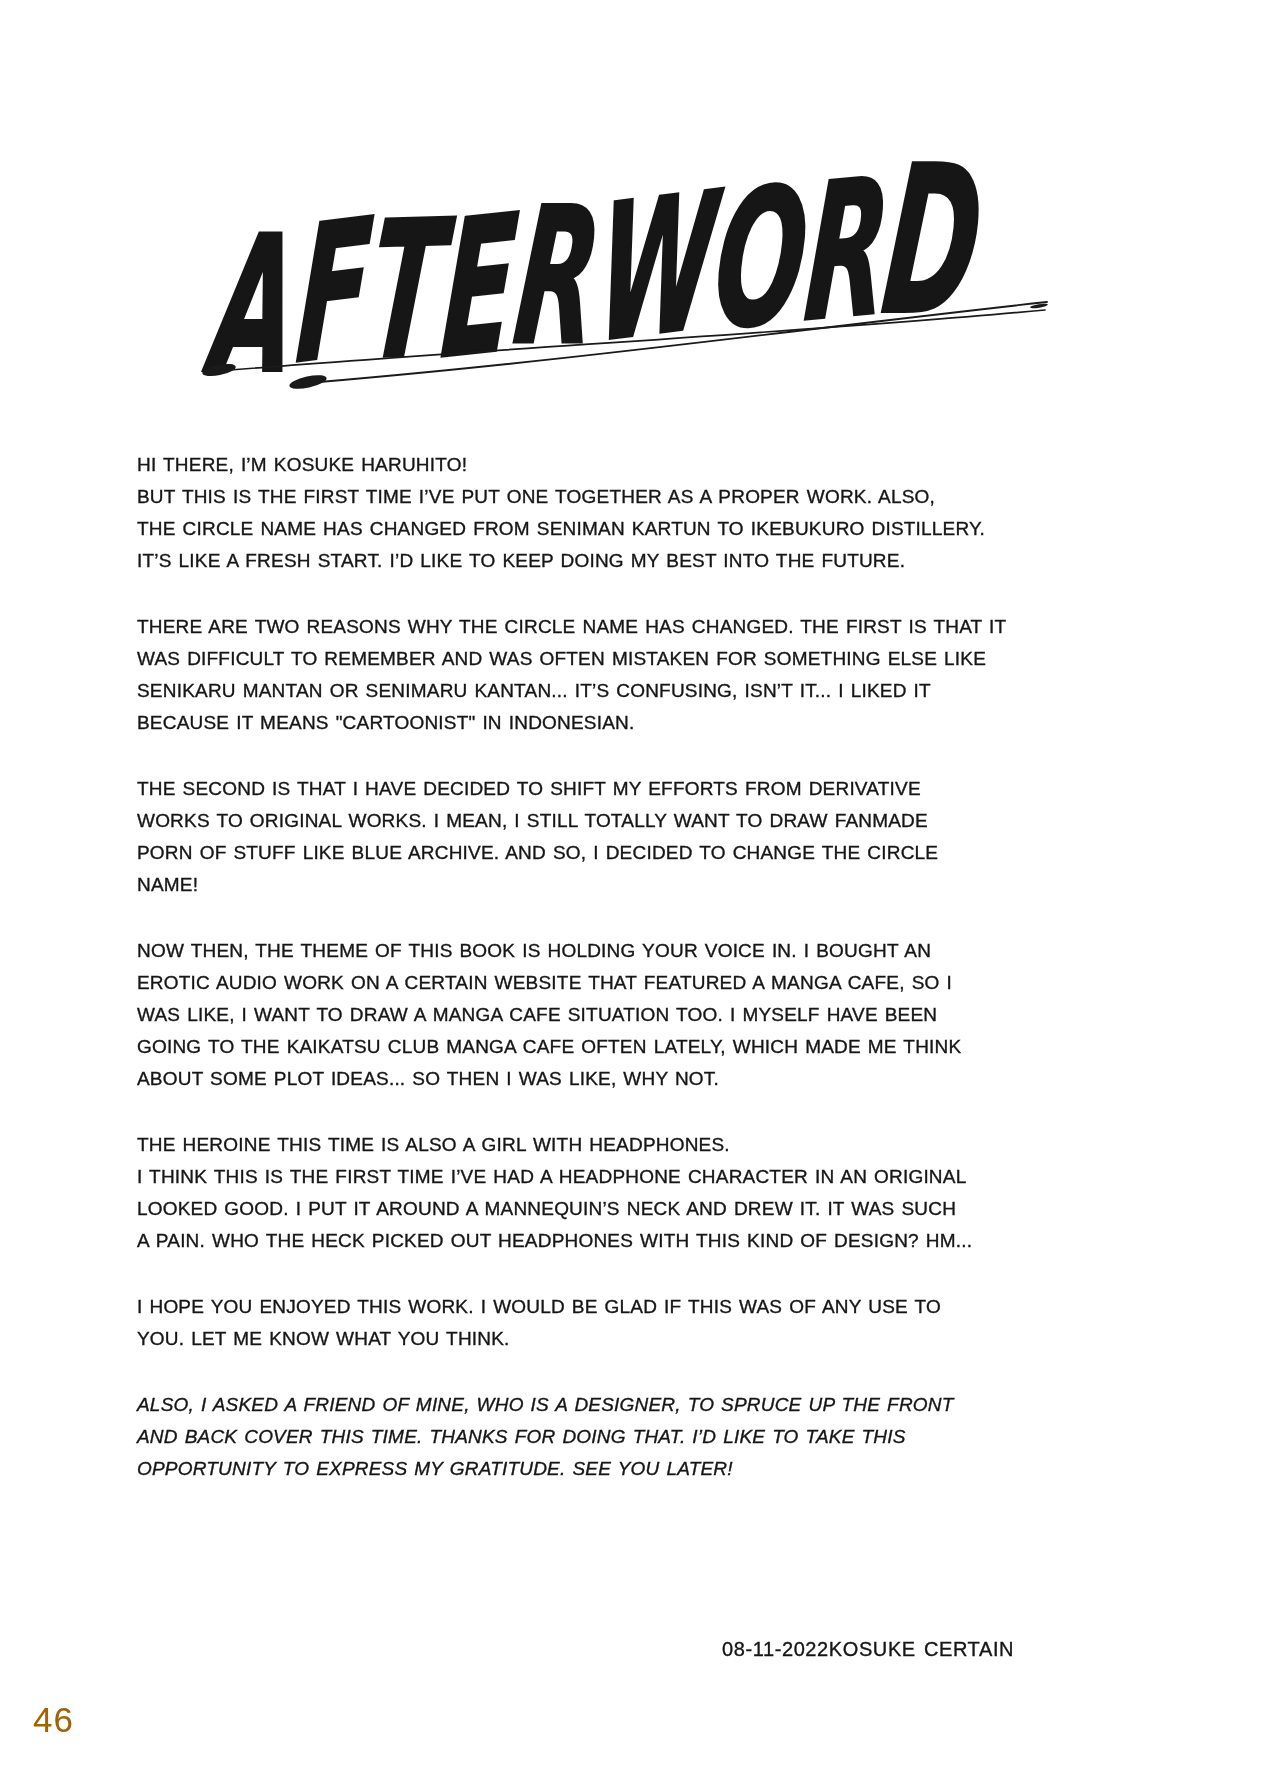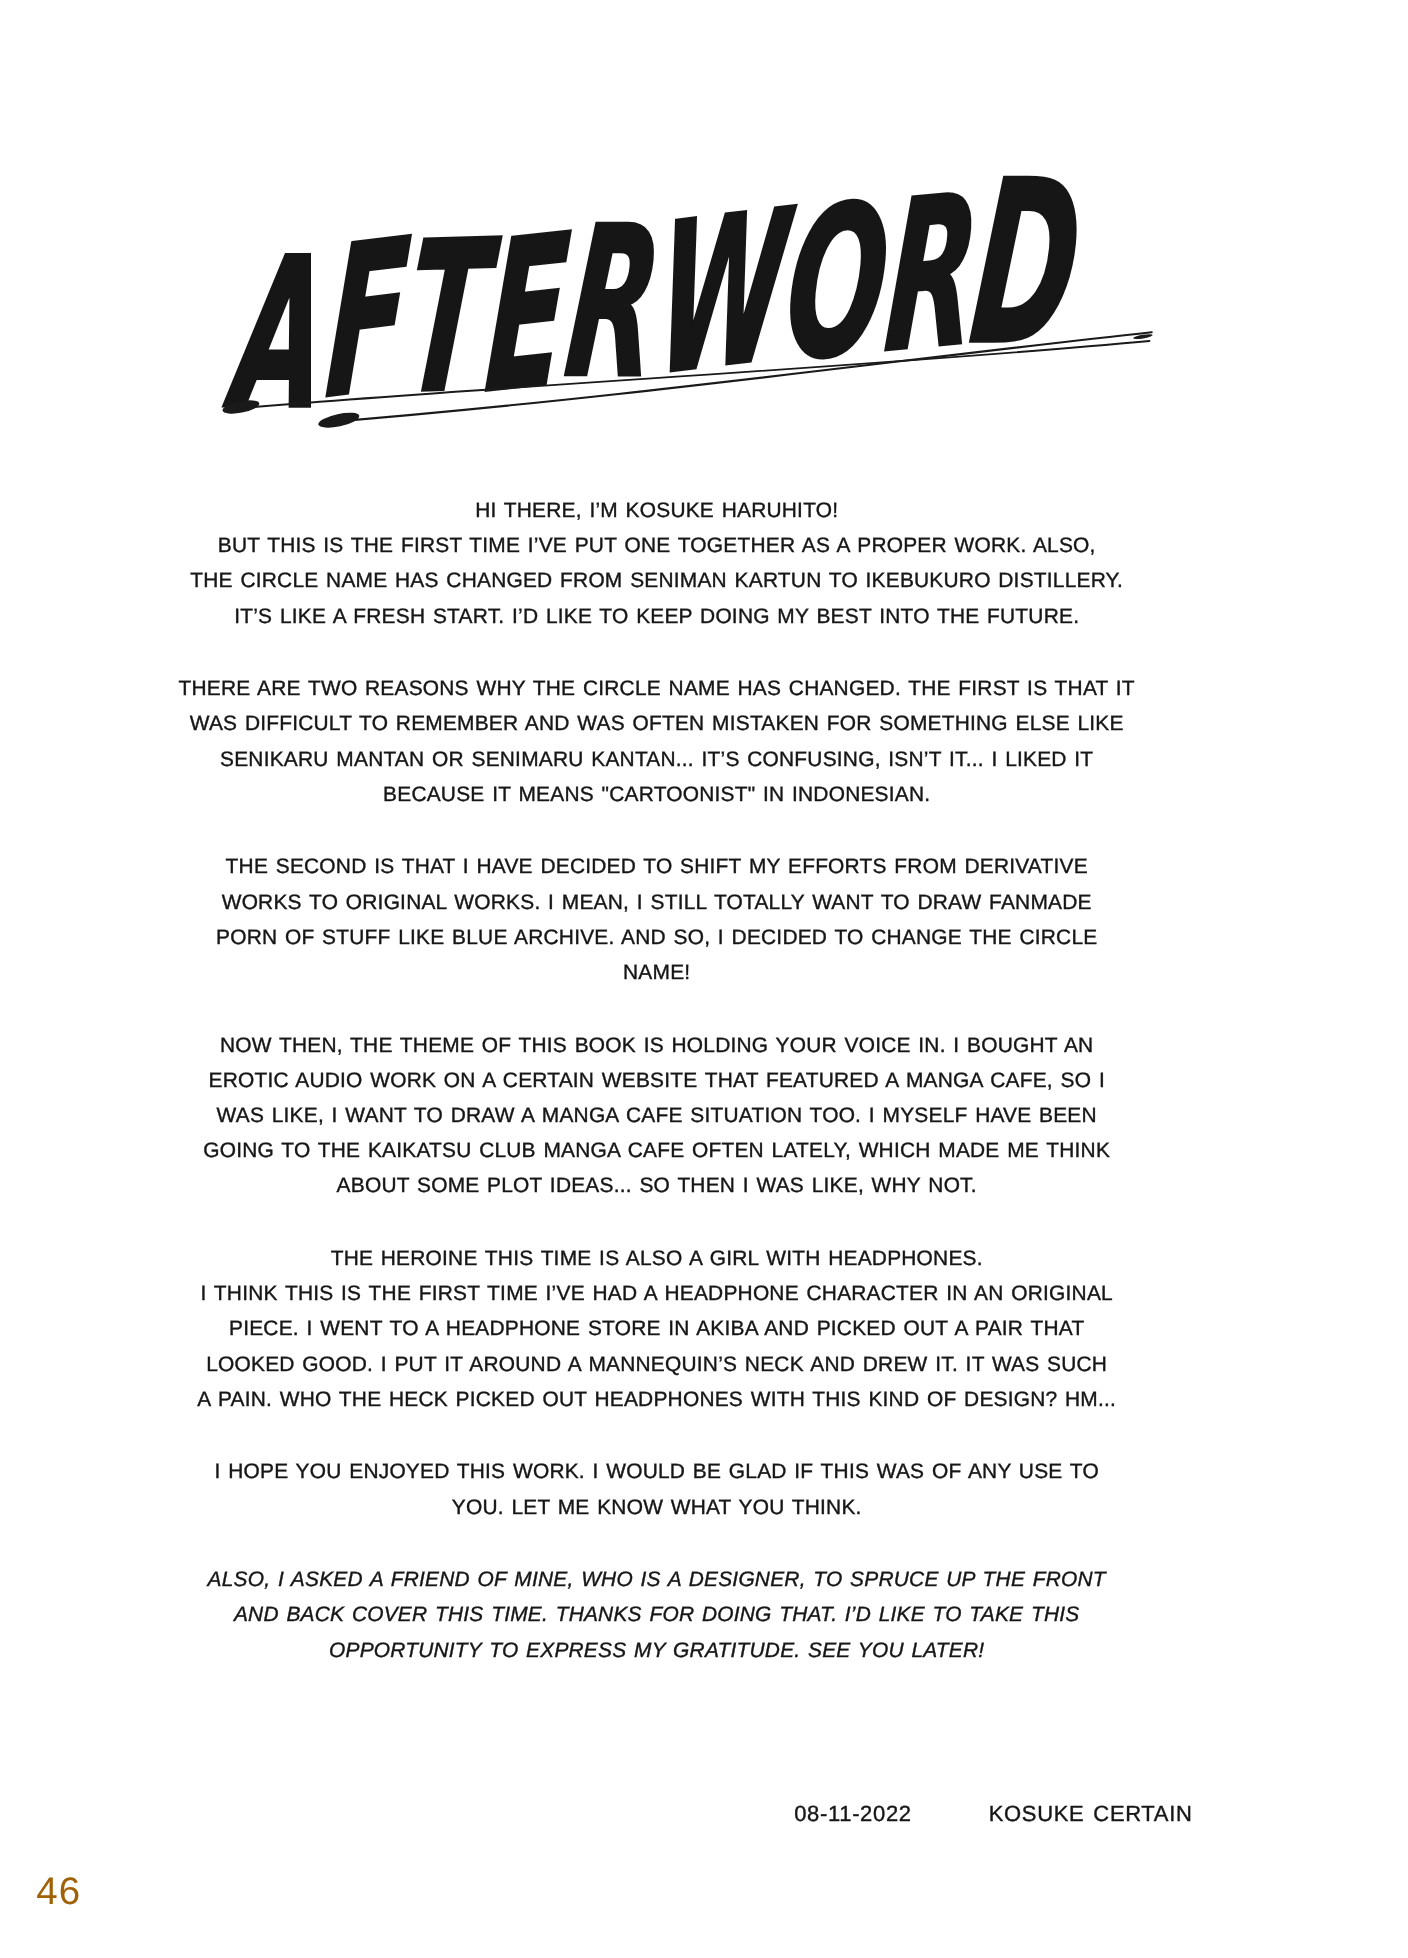--- a/index.html
+++ b/index.html
@@ -52,28 +52,27 @@
     left:137px;top:449px;
     width:920px;
     font-size:19px;
     line-height:32px;
     letter-spacing:0.2px;
     word-spacing:1.5px;
     -webkit-text-stroke:0.35px #161616;
   }
   .paragraph{margin:0 0 34px 0;}
   .paragraph:last-child{margin-bottom:0;font-style:italic;}
-  .line{white-space:nowrap;text-align:center;}
+  .line{white-space:nowrap;}
 
   
   .signature{
     position:absolute;
     left:722px;top:1638px;
     display:flex;
-    gap:70px;
     font-size:20px;
     letter-spacing:0.6px;
     word-spacing:2px;
     -webkit-text-stroke:0.35px #161616;
     white-space:nowrap;
   }
 
   
   .page-number{
     position:absolute;
@@ -124,21 +123,20 @@
       <div class="paragraph">
         <div class="line">NOW THEN, THE THEME OF THIS BOOK IS HOLDING YOUR VOICE IN. I BOUGHT AN</div>
         <div class="line">EROTIC AUDIO WORK ON A CERTAIN WEBSITE THAT FEATURED A MANGA CAFE, SO I</div>
         <div class="line">WAS LIKE, I WANT TO DRAW A MANGA CAFE SITUATION TOO. I MYSELF HAVE BEEN</div>
         <div class="line">GOING TO THE KAIKATSU CLUB MANGA CAFE OFTEN LATELY, WHICH MADE ME THINK</div>
         <div class="line">ABOUT SOME PLOT IDEAS... SO THEN I WAS LIKE, WHY NOT.</div>
       </div>
       <div class="paragraph">
         <div class="line">THE HEROINE THIS TIME IS ALSO A GIRL WITH HEADPHONES.</div>
         <div class="line">I THINK THIS IS THE FIRST TIME I’VE HAD A HEADPHONE CHARACTER IN AN ORIGINAL</div>
-        <div class="line">PIECE. I WENT TO A HEADPHONE STORE IN AKIBA AND PICKED OUT A PAIR THAT</div>
         <div class="line">LOOKED GOOD. I PUT IT AROUND A MANNEQUIN’S NECK AND DREW IT. IT WAS SUCH</div>
         <div class="line">A PAIN. WHO THE HECK PICKED OUT HEADPHONES WITH THIS KIND OF DESIGN? HM...</div>
       </div>
       <div class="paragraph">
         <div class="line">I HOPE YOU ENJOYED THIS WORK. I WOULD BE GLAD IF THIS WAS OF ANY USE TO</div>
         <div class="line">YOU. LET ME KNOW WHAT YOU THINK.</div>
       </div>
       <div class="paragraph">
         <div class="line">ALSO, I ASKED A FRIEND OF MINE, WHO IS A DESIGNER, TO SPRUCE UP THE FRONT</div>
         <div class="line">AND BACK COVER THIS TIME. THANKS FOR DOING THAT. I’D LIKE TO TAKE THIS</div>

